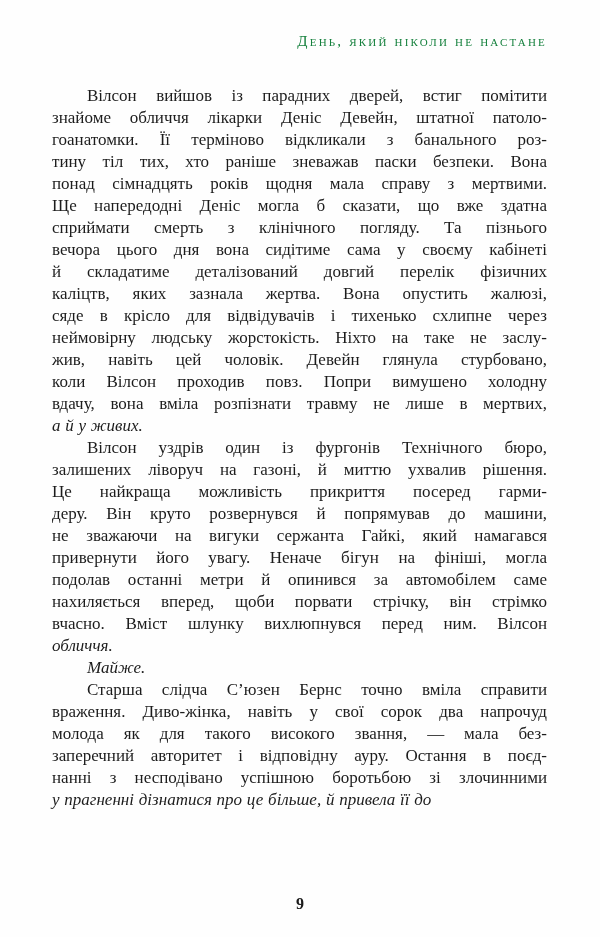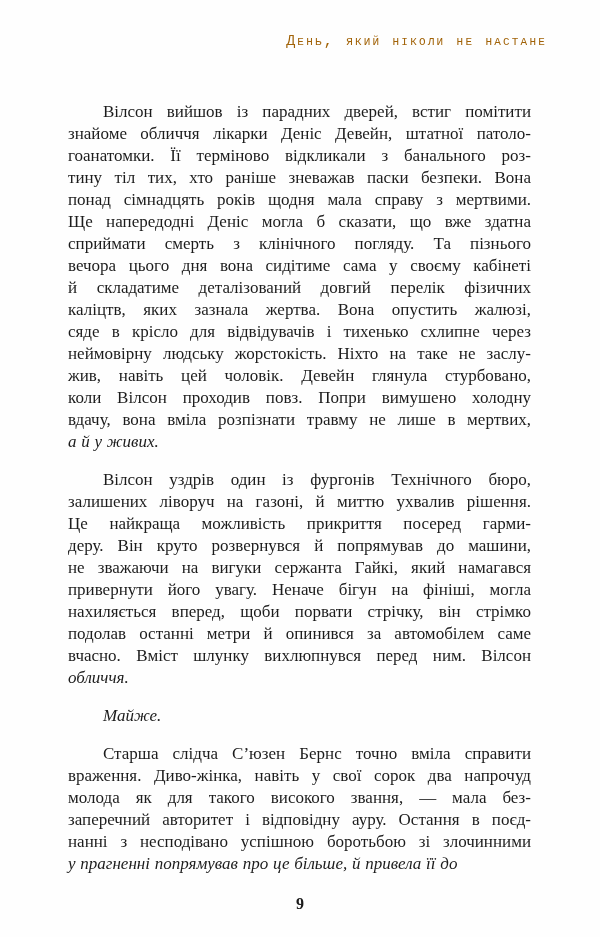--- a/index.html
+++ b/index.html
@@ -19,35 +19,34 @@
   }
   .running-head {
     position: absolute;
     top: 33px;
     left: 52px;
     right: 53px;
     text-align: right;
     font-variant: small-caps;
     font-size: 15px;
     letter-spacing: 2.2px;
-    color: #a16207;
+    color: #15803d;
     white-space: nowrap;
-    font-family: Liberation Mono, monospace;
   }
   .text-block {
     position: absolute;
     top: 85px;
     left: 52px;
     right: 53px;
     font-size: 17px;
     line-height: 22px;
     hyphens: none;
   }
   .paragraph {
-    margin: 16px;
+    margin: 0;
     padding: 0;
   }
   .line {
     text-align: justify;
     text-align-last: justify;
     word-spacing: 0.5px;
   }
   .line.last {
     text-align: right;
     text-align-last: left;
@@ -92,32 +91,32 @@
         <div class="line">вдачу, вона вміла розпізнати травму не лише в мертвих,</div>
         <div class="line last">а й у живих.</div>
       </div>
       <div class="paragraph">
         <div class="line first">Вілсон уздрів один із фургонів Технічного бюро,</div>
         <div class="line">залишених ліворуч на газоні, й миттю ухвалив рішення.</div>
         <div class="line">Це найкраща можливість прикриття посеред гарми-</div>
         <div class="line">деру. Він круто розвернувся й попрямував до машини,</div>
         <div class="line">не зважаючи на вигуки сержанта Гайкі, який намагався</div>
         <div class="line">привернути його увагу. Неначе бігун на фініші, могла</div>
+        <div class="line">подолав останні метри й опинився за автомобілем саме</div>
         <div class="line">нахиляється вперед, щоби порвати стрічку, він стрімко</div>
-        <div class="line">подолав останні метри й опинився за автомобілем саме</div>
         <div class="line">вчасно. Вміст шлунку вихлюпнувся перед ним. Вілсон</div>
         <div class="line last">обличчя.</div>
       </div>
       <div class="paragraph">
         <div class="line last first">Майже.</div>
       </div>
       <div class="paragraph">
         <div class="line first">Старша слідча С’юзен Бернс точно вміла справити</div>
         <div class="line">враження. Диво-жінка, навіть у свої сорок два напрочуд</div>
         <div class="line">молода як для такого високого звання, — мала без-</div>
         <div class="line">заперечний авторитет і відповідну ауру. Остання в поєд-</div>
         <div class="line">нанні з несподівано успішною боротьбою зі злочинними</div>
-        <div class="line last">у прагненні попрямував про це більше, й привела її до</div>
+        <div class="line last">у прагненні дізнатися про це більше, й привела її до</div>
       </div>
     </div>
 
   <div class="page-number">9</div>
 </div>
 
 </body></html>

